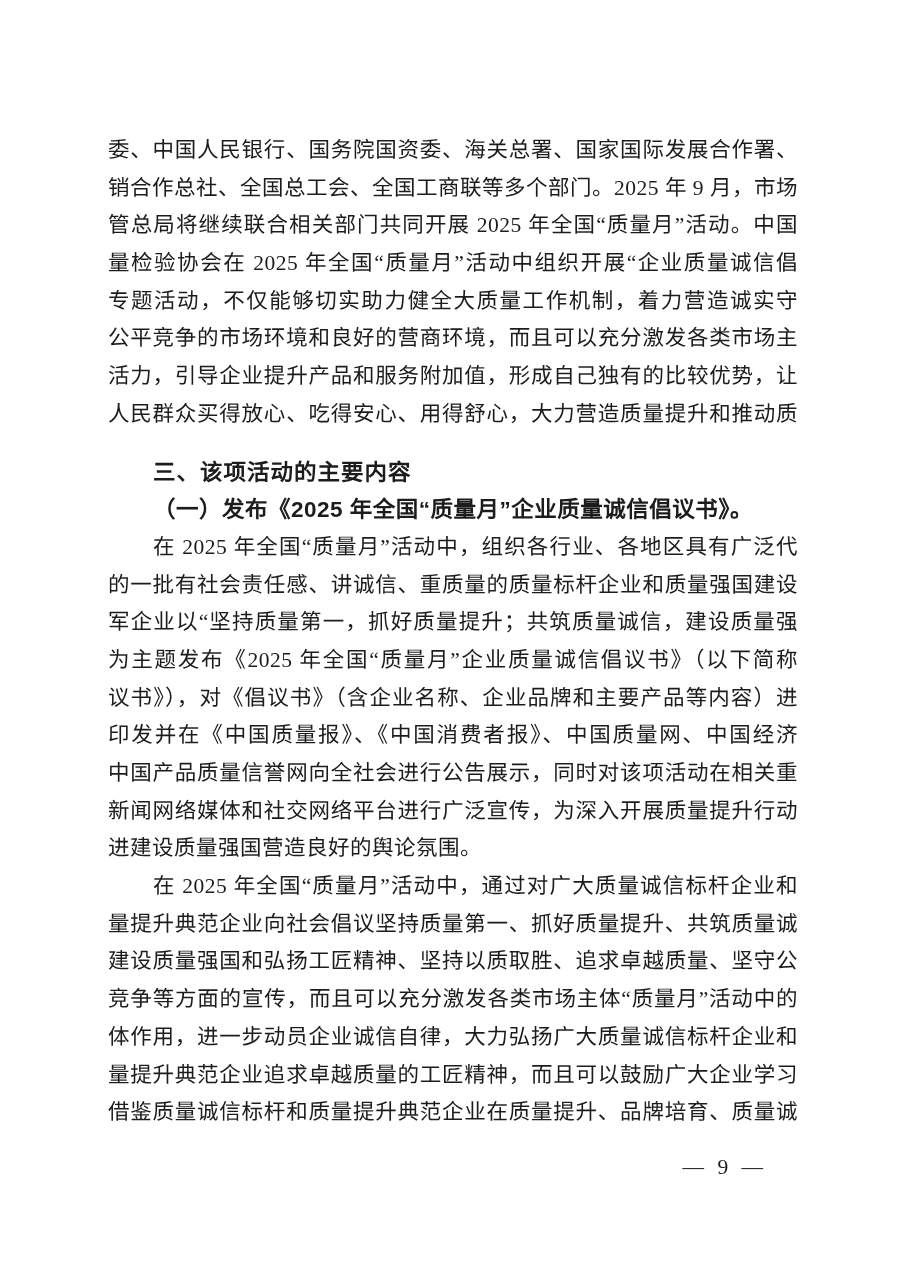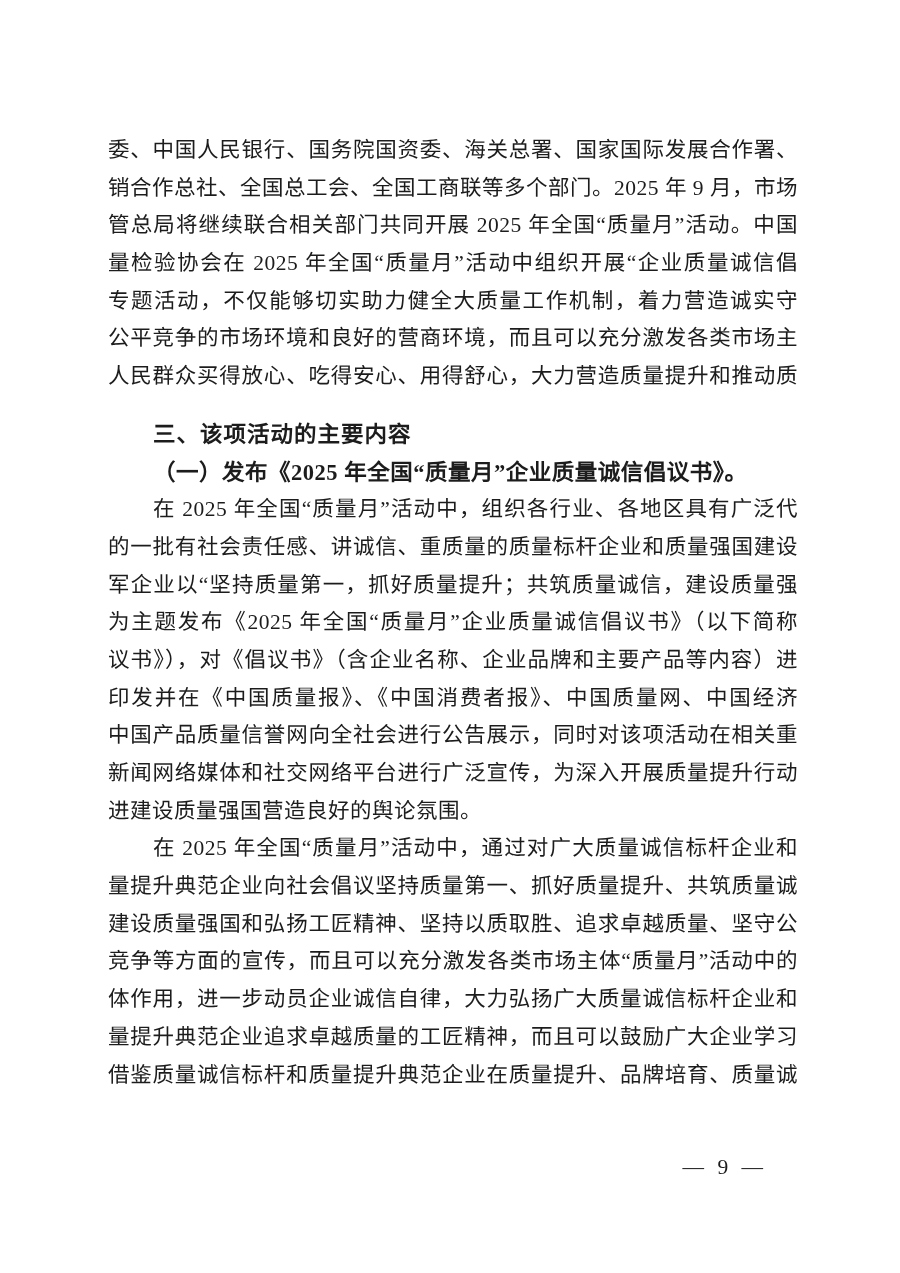--- a/index.html
+++ b/index.html
@@ -41,21 +41,21 @@
     text-indent: 45px;
   }
   .h1 {
     font-family: "Liberation Sans", "DejaVu Sans", sans-serif;
     font-weight: 700;
     font-size: 22.5px;
     letter-spacing: 1px;
     margin-top: 20px;
   }
   .h2 {
-    font-family: Liberation Serif, serif;
+    font-family: Liberation Sans, sans-serif;
     font-weight: 700;
     font-size: 22.5px;
     letter-spacing: 0.5px;
   }
   .page-number {
     position: absolute;
     top: 1152px;
     right: 133px;
     height: 30px;
     line-height: 30px;
@@ -70,20 +70,21 @@
 
 <div class="page">
   <div class="text-block">
 
     <div class="line j">委、中国人民银行、国务院国资委、海关总署、国家国际发展合作署、供</div>
     <div class="line j">销合作总社、全国总工会、全国工商联等多个部门。2025 年 9 月，市场监</div>
     <div class="line j">管总局将继续联合相关部门共同开展 2025 年全国“质量月”活动。中国质</div>
     <div class="line j">量检验协会在 2025 年全国“质量月”活动中组织开展“企业质量诚信倡议”</div>
     <div class="line j">专题活动，不仅能够切实助力健全大质量工作机制，着力营造诚实守信、</div>
     <div class="line j">公平竞争的市场环境和良好的营商环境，而且可以充分激发各类市场主体</div>
+    <div class="line j">活力，引导企业提升产品和服务附加值，形成自己独有的比较优势，让</div>
     <div class="line j">人民群众买得放心、吃得安心、用得舒心，大力营造质量提升和推动质量</div>
 
     <div class="line h1 indent">三、该项活动的主要内容</div>
 
     <div class="line h2 indent">（一）发布《2025 年全国“质量月”企业质量诚信倡议书》。</div>
 
     <div class="line j indent">在 2025 年全国“质量月”活动中，组织各行业、各地区具有广泛代表性</div>
     <div class="line j">的一批有社会责任感、讲诚信、重质量的质量标杆企业和质量强国建设领</div>
     <div class="line j">军企业以“坚持质量第一，抓好质量提升；共筑质量诚信，建设质量强国”</div>
     <div class="line j">为主题发布《2025 年全国“质量月”企业质量诚信倡议书》（以下简称《倡</div>

